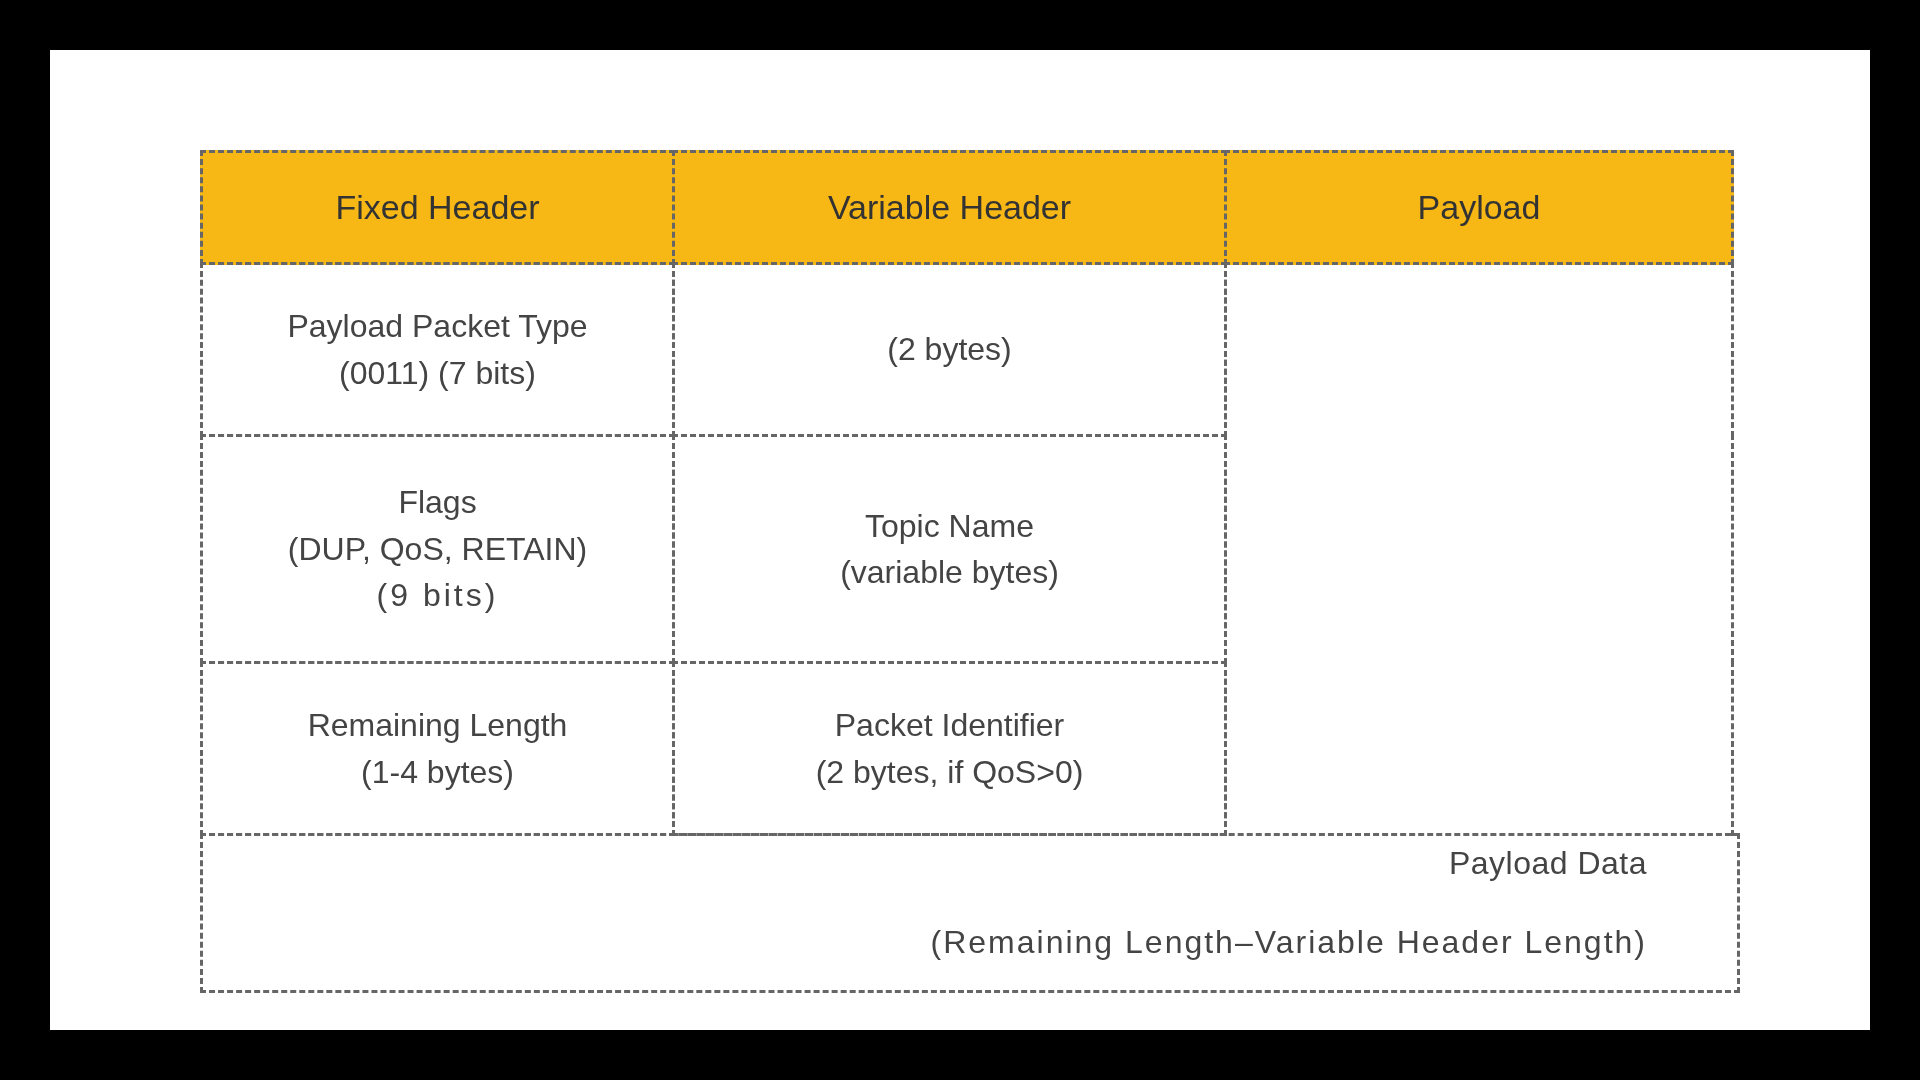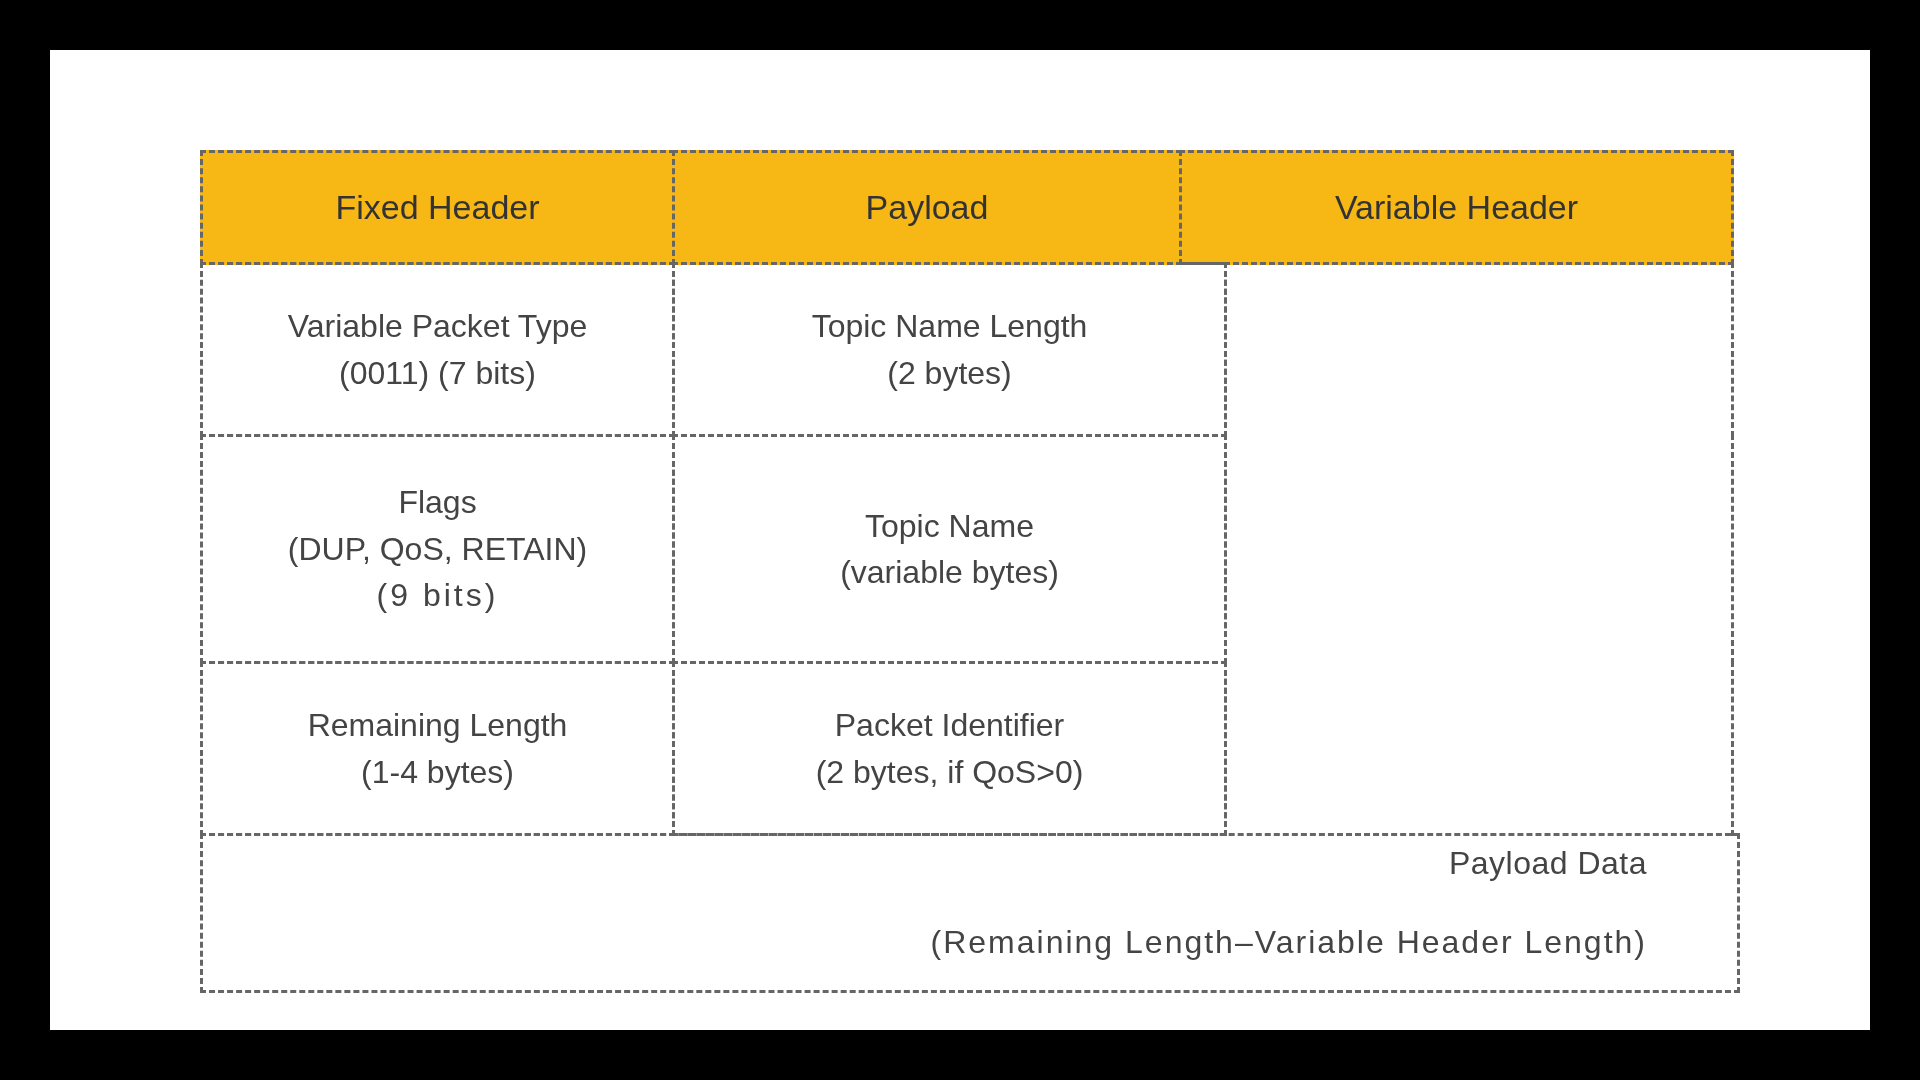--- a/index.html
+++ b/index.html
@@ -68,35 +68,34 @@
 </head>
 <body>
 
 <div class="slide">
   <div class="diagram">
 
     <div class="row">
       <div class="cell header-cell col-a">
         <span>Fixed Header</span>
       </div>
+      <div class="cell header-cell col-b">
+        <span>Variable Header</span>
+      </div>
       <div class="cell header-cell col-c">
         <span>Payload</span>
-      </div>
-      <div class="cell header-cell col-b">
-        <span>Variable Header</span>
       </div>
     </div>
 
     <div class="row body-row">
       <div class="cell col-a">
-        <span>Variable Packet Type</span>
+        <span>Payload Packet Type</span>
         <span>(0011) (7 bits)</span>
       </div>
       <div class="cell col-b">
-        <span>Topic Name Length</span>
         <span>(2 bytes)</span>
       </div>
       <div class="cell col-c" style="border-bottom:none;"></div>
     </div>
 
     <div class="row tall-row">
       <div class="cell col-a">
         <span>Flags</span>
         <span>(DUP, QoS, RETAIN)</span>
         <span class="spaced">(9 bits)</span>

